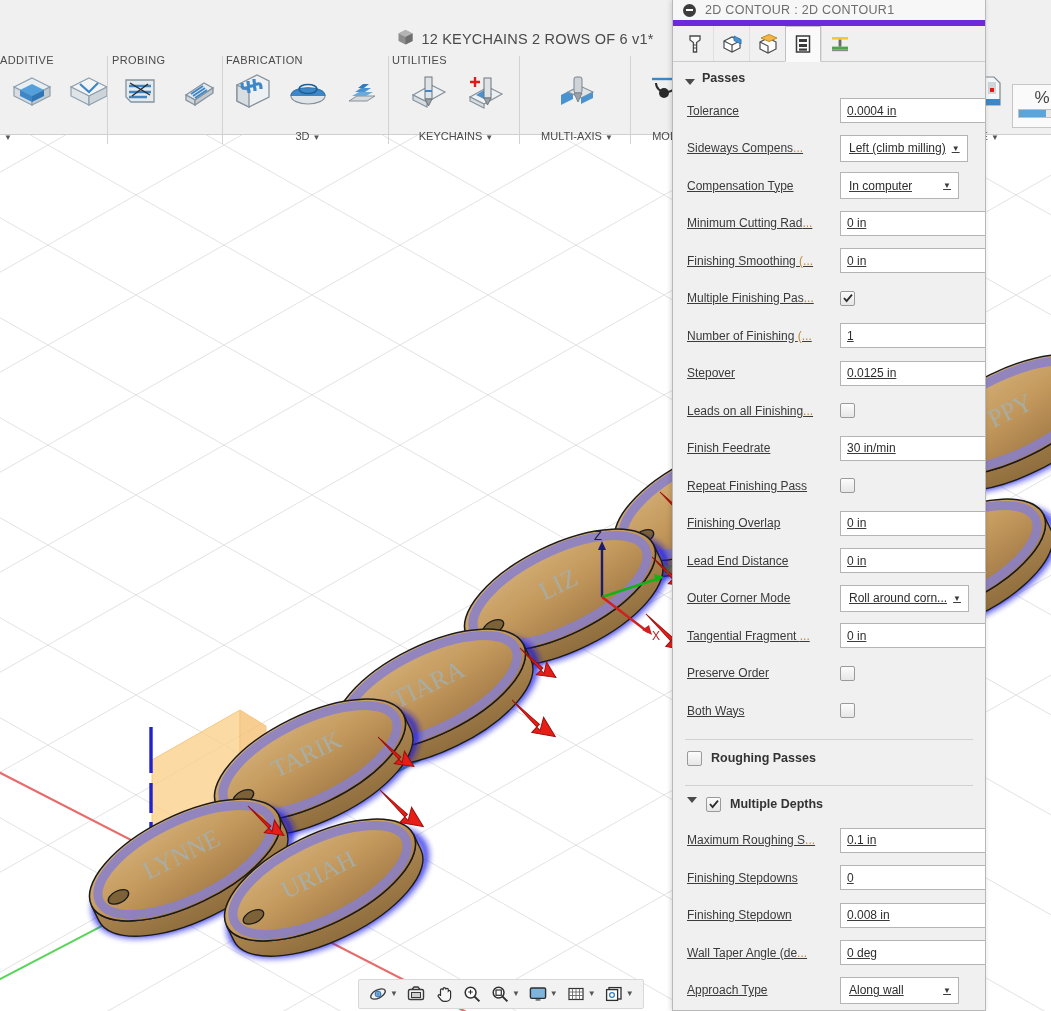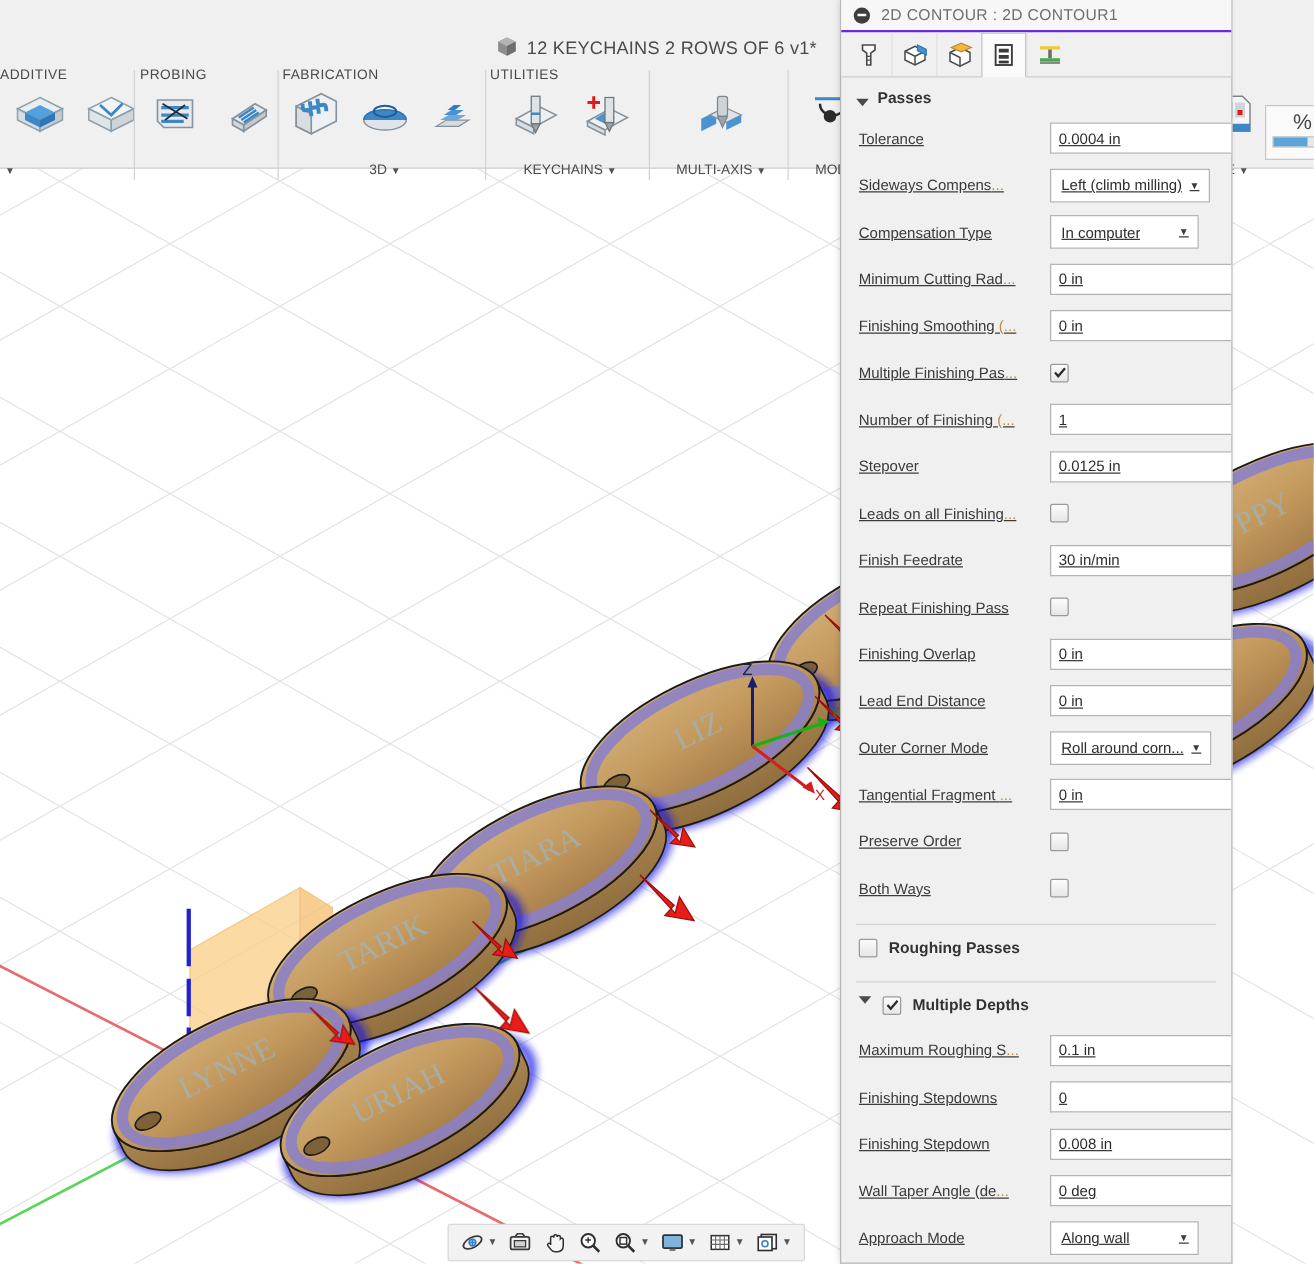--- a/index.html
+++ b/index.html
@@ -72,21 +72,21 @@
     height:1011px;
     background:#f0f0f0;
     border:1px solid #b8b8b8;
     border-top:0;
     z-index:60;
     display:flex; flex-direction:column;
     box-shadow:-1px 0 5px rgba(0,0,0,.16);
   }
   #dlg-titlebar {
     height:26px; background:#f7f7f7;
-    border-bottom:2px solid #6d28d9;
+    border-bottom:6px solid #6d28d9;
     display:flex; align-items:center; gap:9px; padding:0 10px;
     flex:0 0 auto;
   }
   #dlg-title-text {
     font-size:12.5px; color:#6e6e6e; letter-spacing:.3px; white-space:nowrap;
   }
   .collapse-dot {
     width:13px; height:13px; border-radius:50%; background:#3d3d3d;
     display:flex; align-items:center; justify-content:center; flex:0 0 auto;
     cursor:pointer;
@@ -855,21 +855,21 @@
             <input class="txt" type="text" value="0.008 in" style="">
           </div>
         </div>
         <div class="row">
           <div class="row-label">Wall Taper Angle (de<span class="trunc">...</span></div>
           <div class="field">
             <input class="txt" type="text" value="0 deg" style="">
           </div>
         </div>
         <div class="row">
-          <div class="row-label">Approach Mode</div>
+          <div class="row-label">Approach Type</div>
           <div class="field">
             <div class="combo">
               <span class="cv">Along wall</span>
               <span class="ca">▼</span>
             </div>
           </div>
         </div>
       </div>
 
   </div>

